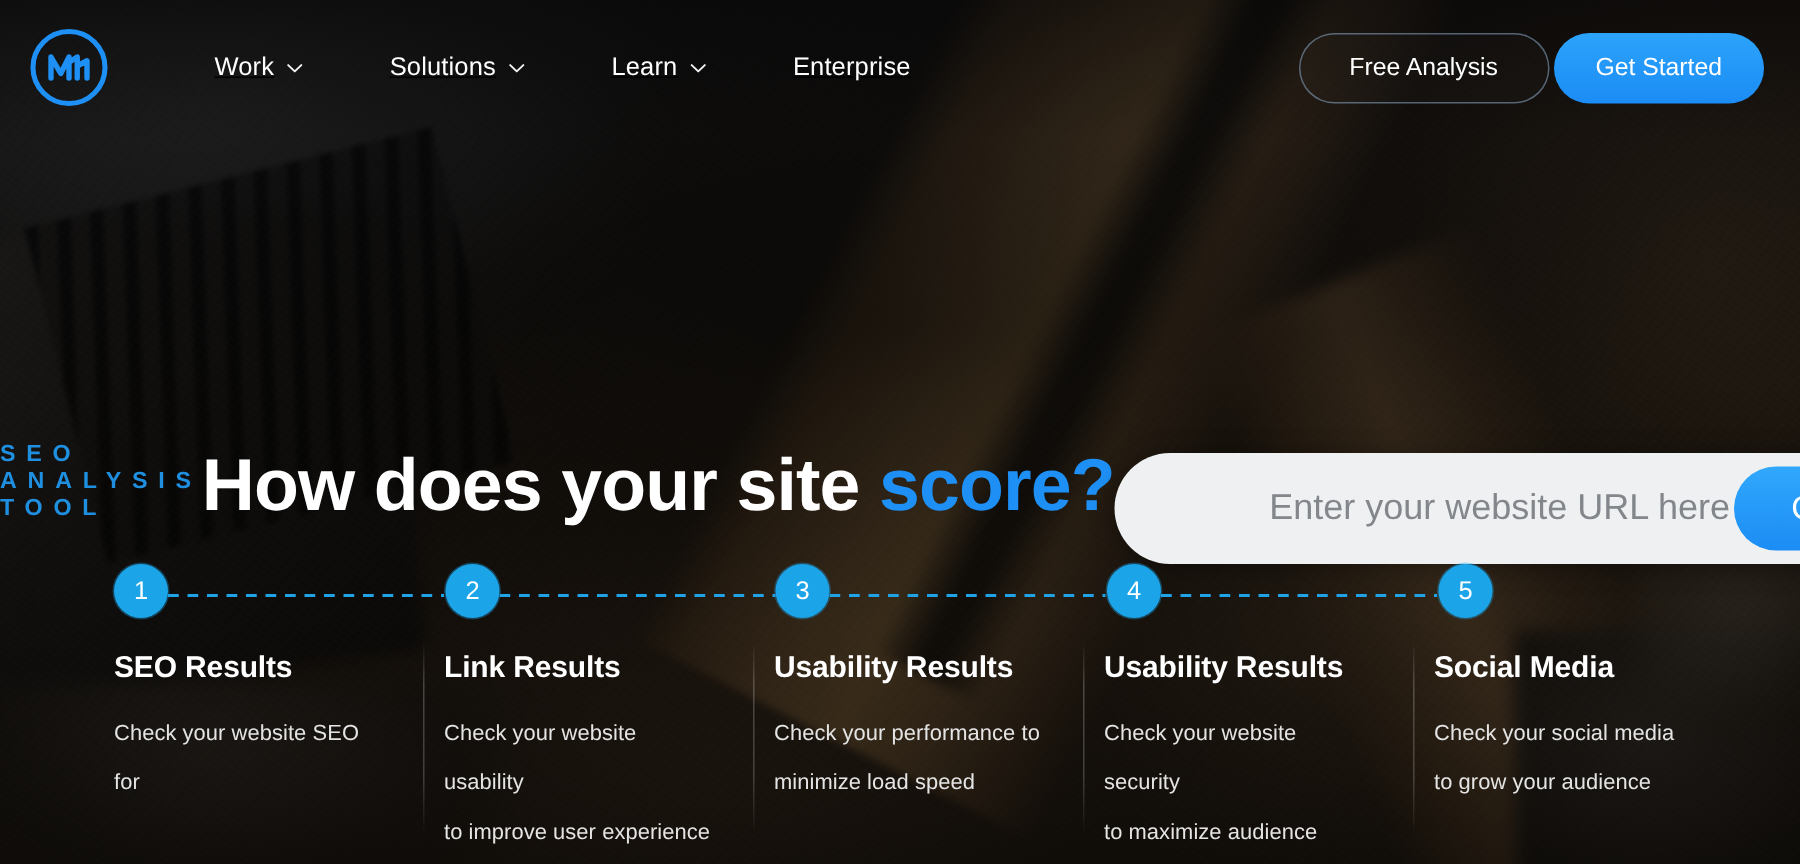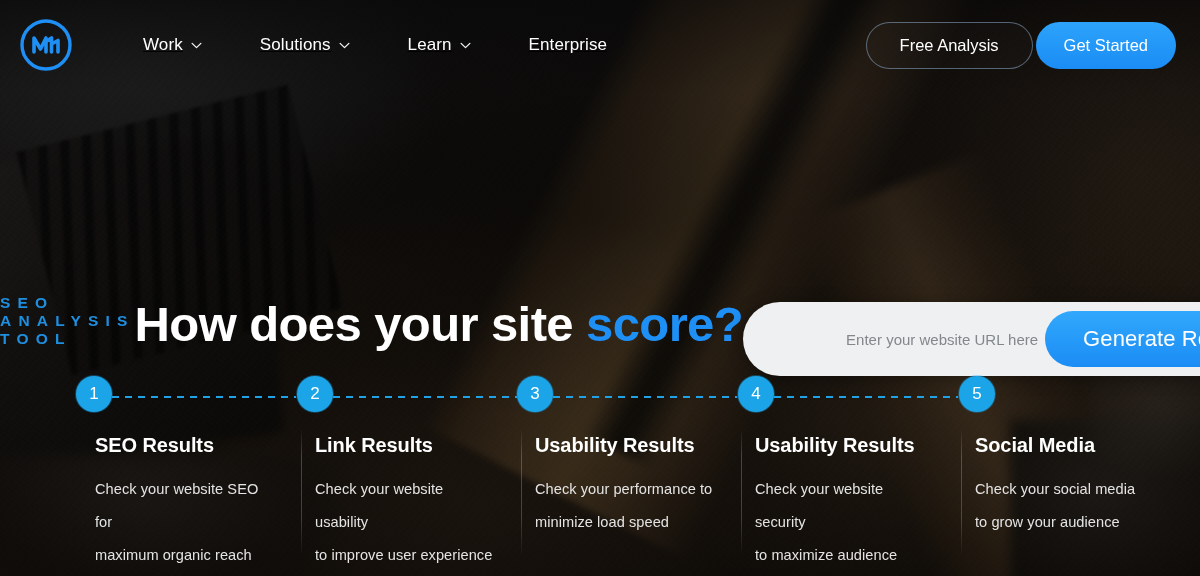--- a/index.html
+++ b/index.html
@@ -207,21 +207,21 @@
     display: flex; align-items: center;
     padding: 0 9px 0 0;
     box-shadow: 0 2px 16px rgba(0,0,0,.35);
   }
   .search-input {
     flex: 1 1 auto;
     height: 100%;
     background: transparent;
     border: none; outline: none;
     font-family: "Liberation Sans", sans-serif;
-    font-size: 15px;
+    font-size: 24px;
     color: #2e3238;
     padding-left: 103px;
   }
   .search-input::placeholder { color: #83878c; opacity: 1; }
   .btn-generate {
     flex: 0 0 auto;
     height: 56px;
     padding: 0 38px;
     border: none;
     border-radius: 28px;
@@ -264,21 +264,20 @@
     transform: translateX(-18px);
     box-shadow: 0 0 0 1px rgba(30,160,230,.35);
     cursor: pointer;
   }
 
   .cards {
     position: absolute; left: 0; top: 58px;
     width: 1200px; height: 142px;
     display: flex;
     padding-left: 62px;
-    justify-content: center;
   }
   .card {
     position: relative;
     width: 220px;
     padding: 0 26px 0 14px;
   }
   .card + .card::before {
     content: "";
     position: absolute;
     left: 0; top: -6px;
@@ -389,21 +388,20 @@
       <div class="circle" style="left:756px;">4</div>
       <div class="circle" style="left:977px;">5</div>
     </div>
 
     <div class="cards">
 
       <div class="card">
         <div class="card-title">SEO Results</div>
         <div class="card-desc">
           <div>Check your website SEO for</div>
-          <div>maximum organic reach</div>
         </div>
       </div>
 
       <div class="card">
         <div class="card-title">Link Results</div>
         <div class="card-desc">
           <div>Check your website usability</div>
           <div>to improve user experience</div>
         </div>
       </div>

